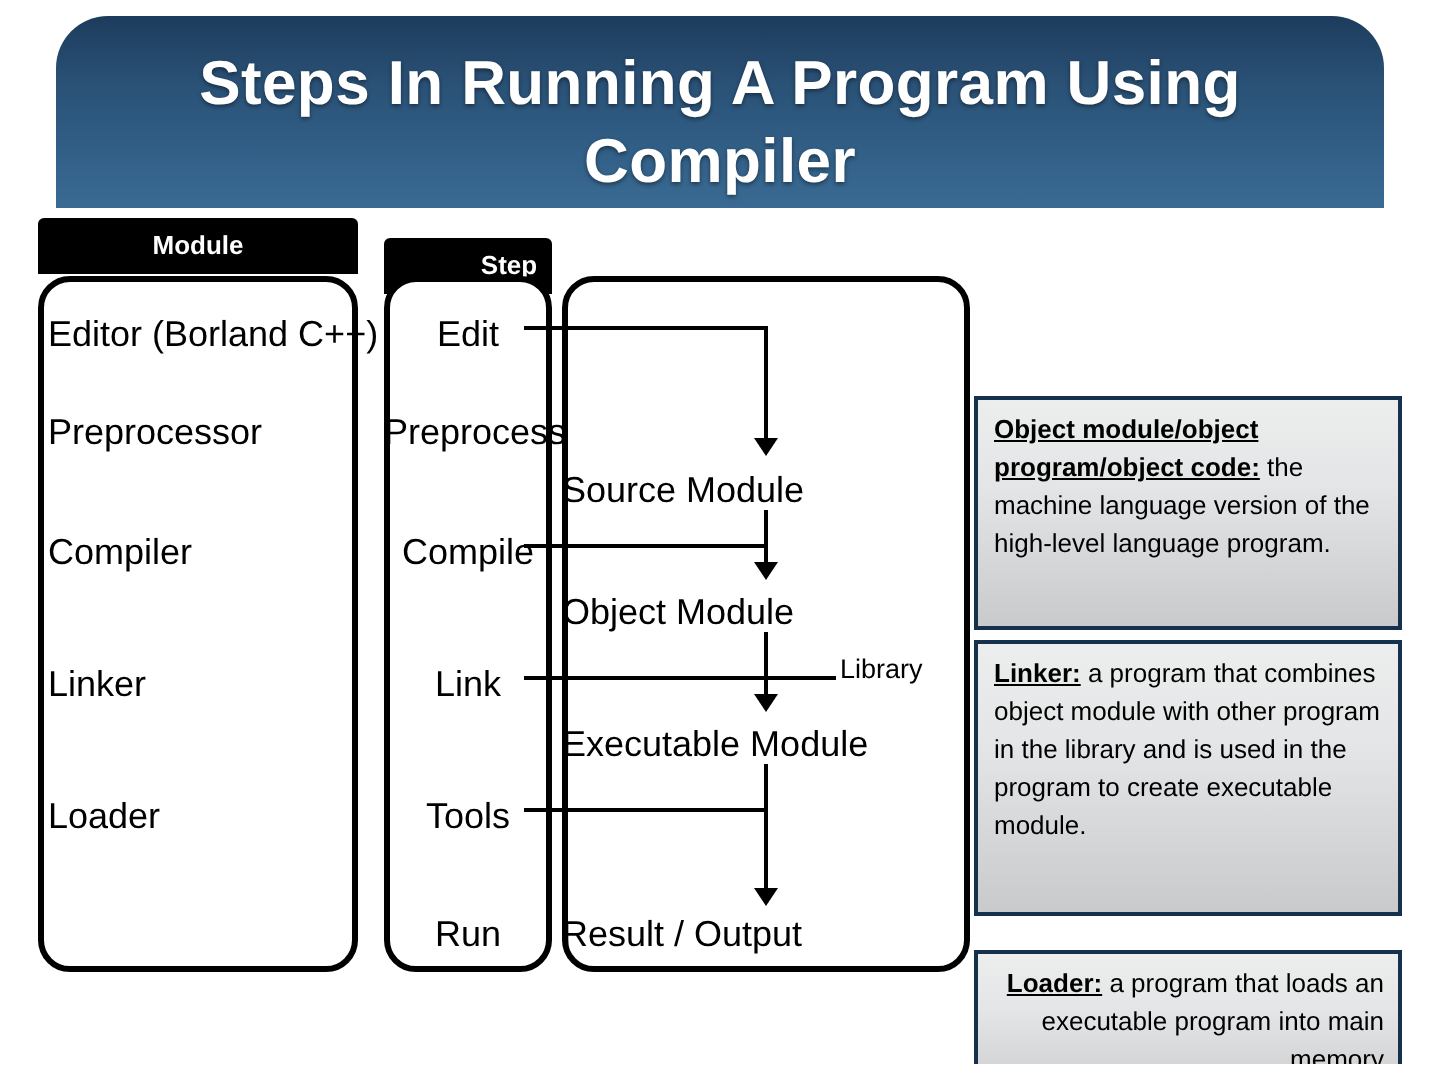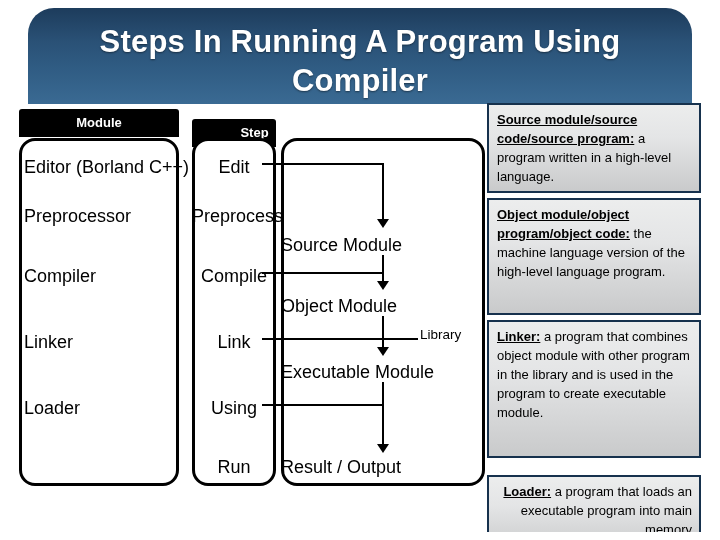--- a/index.html
+++ b/index.html
@@ -191,21 +191,21 @@
   <div class="cell tools-cell" style="top:157px">Editor (Borland C++)</div>
   <div class="cell tools-cell" style="top:206px">Preprocessor</div>
   <div class="cell tools-cell" style="top:266px">Compiler</div>
   <div class="cell tools-cell" style="top:332px">Linker</div>
   <div class="cell tools-cell" style="top:398px">Loader</div>
 
   <div class="cell step-cell" style="top:157px">Edit</div>
   <div class="cell step-cell" style="top:206px">Preprocess</div>
   <div class="cell step-cell" style="top:266px">Compile</div>
   <div class="cell step-cell" style="top:332px">Link</div>
-  <div class="cell step-cell" style="top:398px">Using</div>
+  <div class="cell step-cell" style="top:398px">Tools</div>
   <div class="cell step-cell" style="top:457px">Run</div>
 
   <div class="cell product-cell" style="top:235px">Source Module</div>
   <div class="cell product-cell" style="top:296px">Object Module</div>
   <div class="cell product-cell" style="top:362px">Executable Module</div>
   <div class="cell product-cell" style="top:457px">Result / Output</div>
 
   <div class="hline" style="left:262px; top:163px; width:122px"></div>
   <div class="vline" style="top:163px; height:57px"></div>
   <div class="arrowhead" style="top:219px"></div>
@@ -217,23 +217,20 @@
   <div class="hline" style="left:262px; top:338px; width:122px"></div>
   <div class="libline" style="left:382px; top:338px; width:36px"></div>
   <div class="library-label" style="left:420px; top:327px">Library</div>
   <div class="vline" style="top:316px; height:33px"></div>
   <div class="arrowhead" style="top:347px"></div>
 
   <div class="hline" style="left:262px; top:404px; width:122px"></div>
   <div class="vline" style="top:382px; height:67px"></div>
   <div class="arrowhead" style="top:444px"></div>
 
-  <div class="defbox" id="def-1">
-    <b>Source module/source code/source program:</b><span> a program written in a high-level language.</span>
-  </div>
   <div class="defbox" id="def-2">
     <b>Object module/object program/object code:</b><span> the machine language version of the high-level language program.</span>
   </div>
   <div class="defbox" id="def-3">
     <b>Linker:</b><span> a program that combines object module with other program in the library and is used in the program to create executable module.</span>
   </div>
   <div class="defbox" id="def-4">
     <b>Loader:</b><span> a program that loads an executable program into main memory</span>
   </div>
 

